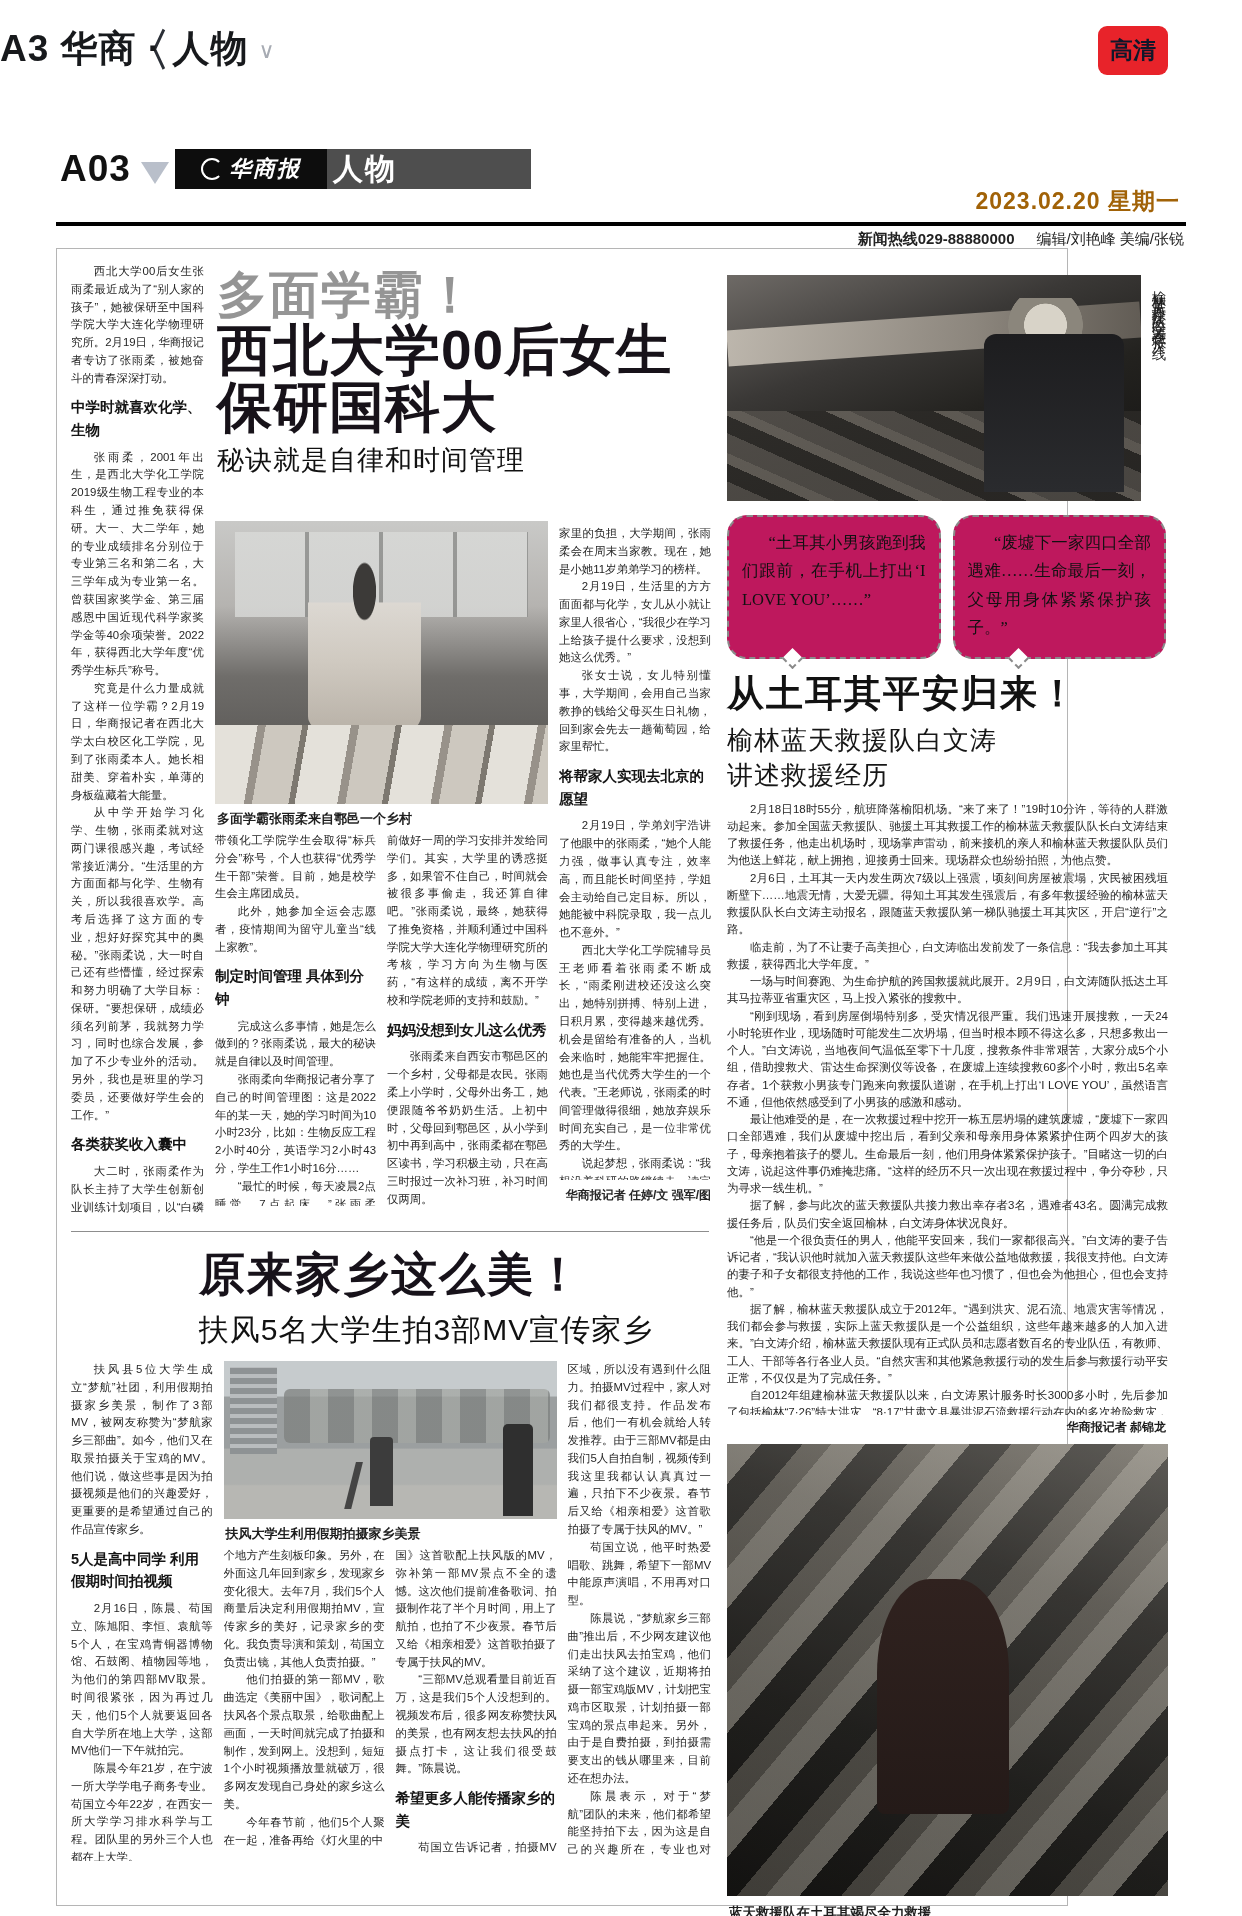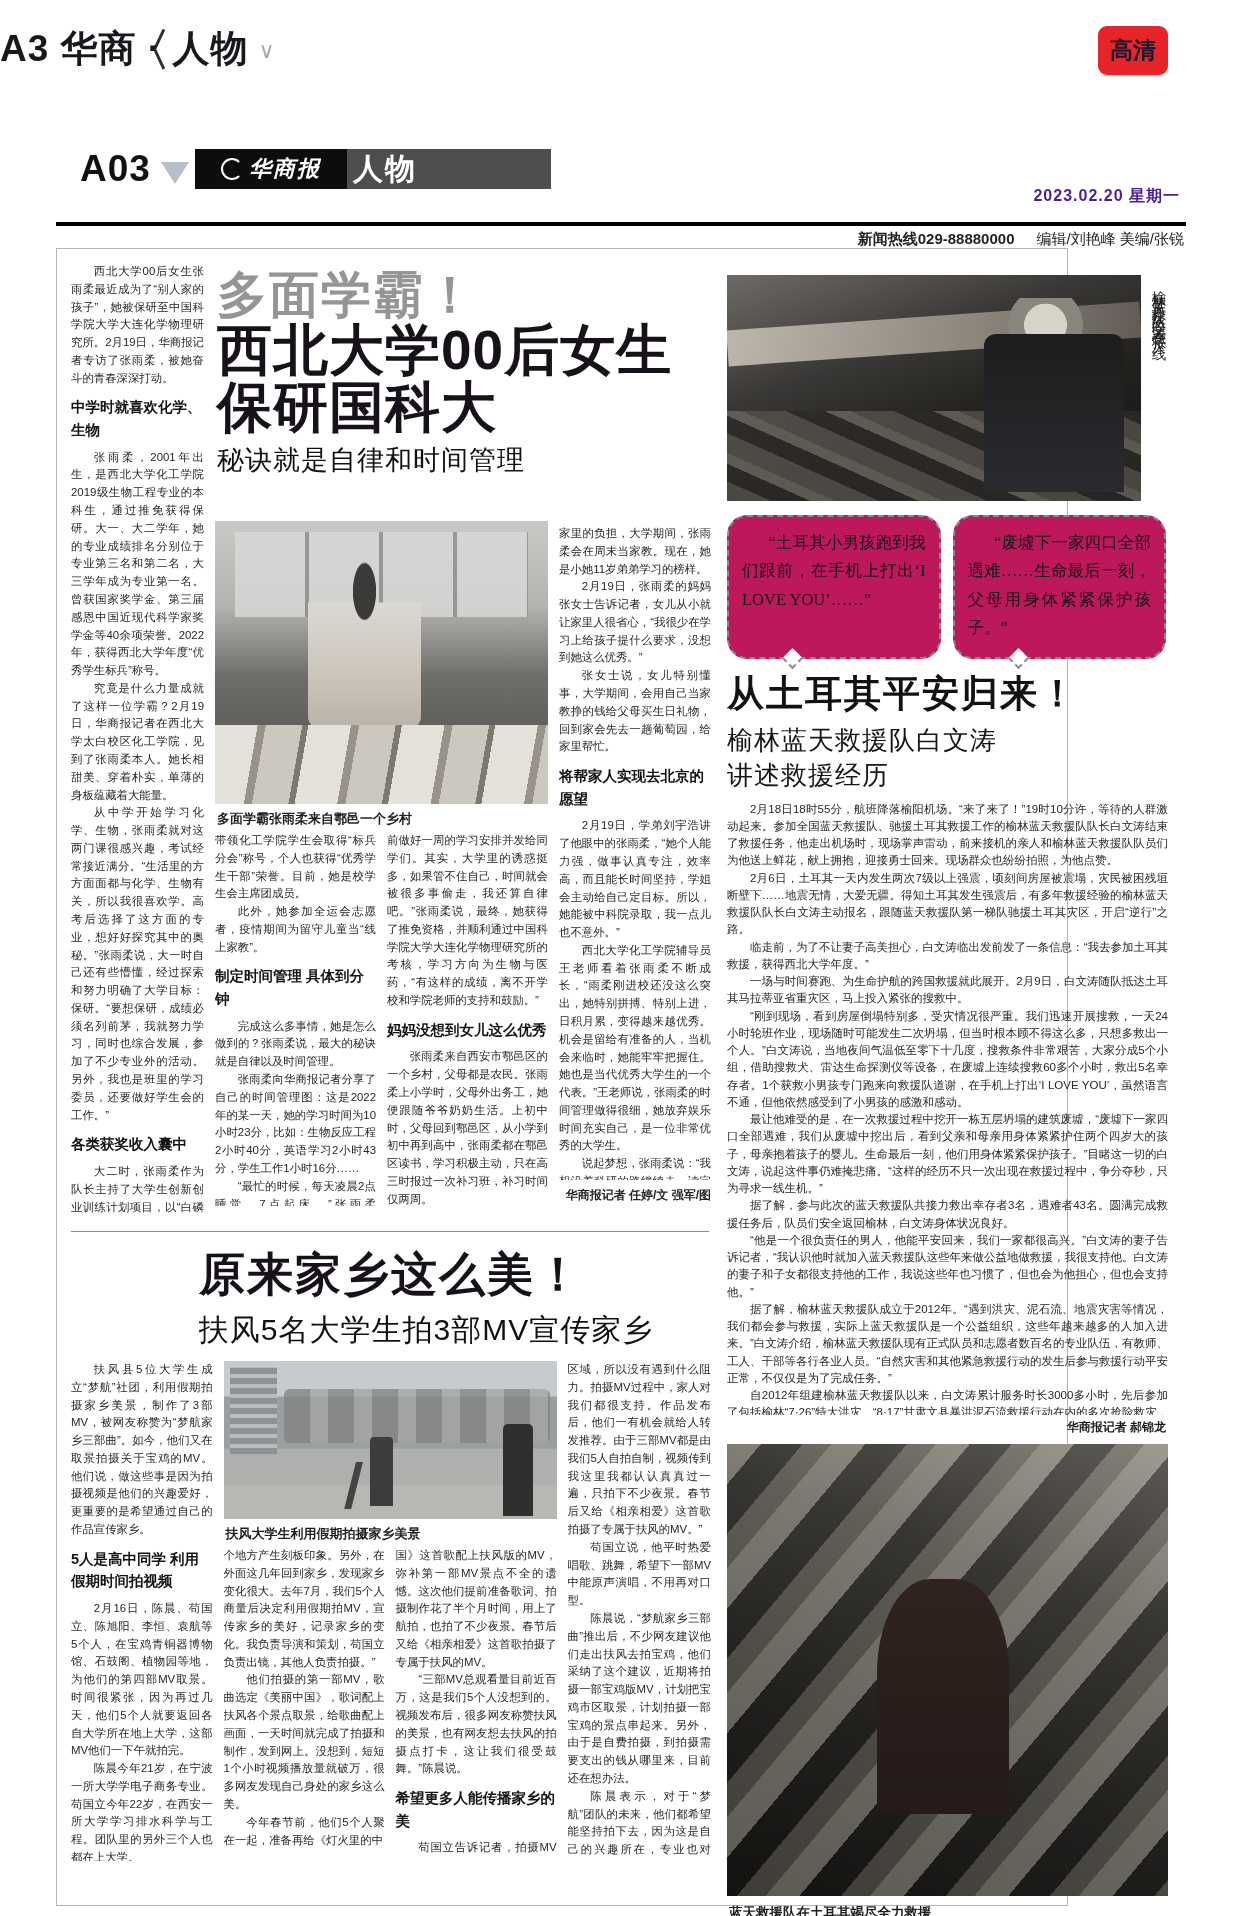--- a/index.html
+++ b/index.html
@@ -8,28 +8,28 @@
 
   
   .topbar { position:relative; height:100px; background:#fff; }
   .back { position:absolute; left:126px; top:22px; font-size:44px; font-weight:700; color:#2b2f36; cursor:pointer; line-height:56px;}
   .apptitle { position:absolute; left:0; right:0; top:24px; text-align:left; font-size:37px; font-weight:700; color:#17191c; letter-spacing:1px;}
   .chev { font-size:22px; color:#a7abb3; font-weight:400; vertical-align:middle; margin-left:10px;}
   .hdbtn { position:absolute; right:74px; top:26px; background:#e8232a; color:#0f172a; font-size:23px; font-weight:700; padding:9px 12px; border-radius:9px; cursor:pointer;}
 
   
   .masthead { position:relative; margin:46px 56px 0 56px; height:104px; }
-  .mh-left { position:absolute; left:4px; top:2px; display:flex; align-items:center;margin-left:20px; }
+  .mh-left { position:absolute; left:4px; top:2px; display:flex; align-items:center; }
   .a03 { font-size:37px; font-weight:700; color:#111; letter-spacing:1px; }
   .tri { width:0; height:0; border-left:14px solid transparent; border-right:14px solid transparent; border-top:22px solid #b9bfca; margin:8px 6px 0 10px; }
   .logobox { width:152px; height:40px; background:#0d0d0d; color:#fff; display:flex; align-items:center; justify-content:center; gap:6px; }
   .logomark { width:22px; height:22px; border:2px solid #fff; border-radius:50%; border-right-color:transparent; }
   .logotext { font-family:"Liberation Serif", serif; font-size:22px; font-weight:700; font-style:italic; letter-spacing:2px; }
   .sectionbar { width:204px; height:40px; background:#4e4e4e; color:#fff; font-size:30px; font-weight:700; display:flex; align-items:center; padding-left:6px; letter-spacing:2px; }
-  .mh-date { position:absolute; right:6px; top:40px; font-size:16px; font-weight:700; color:#4c1d95; letter-spacing:1px; }
+  .mh-date { position:absolute; right:6px; top:40px; font-size:23px; font-weight:700; color:#a16207; letter-spacing:1px; }
   .mh-rule { position:absolute; left:0; right:0; top:76px; height:4px; background:#000; }
   .hotline { position:absolute; right:2px; top:84px; font-size:15px; color:#222; }
   .hotline b { font-weight:700; }
   .hotline .eds { margin-left:22px; font-weight:400; }
 
   
   .sheet { position:absolute; left:56px; top:248px; width:1012px; height:1658px; border:1px solid #b5b5b5; background:#fff; display:flex; }
   .mainarea { width:660px; padding:10px 6px 8px 14px; }
   .vdiv { width:1px; background:#a8a8a8; margin:6px 0; }
   .sbarea { flex:1; padding:26px 10px 8px 10px; }
@@ -168,21 +168,21 @@
                 <div class="a1-col3 coltext">
                     <div class="blk-c">前做好一周的学习安排并发给同学们。其实，大学里的诱惑挺多，如果管不住自己，时间就会被很多事偷走，我还算自律吧。”张雨柔说，最终，她获得了推免资格，并顺利通过中国科学院大学大连化学物理研究所的考核，学习方向为生物与医药，“有这样的成绩，离不开学校和学院老师的支持和鼓励。”</div>
                     <div class="blk-h">妈妈没想到女儿这么优秀</div>
                     <div class="blk-p">张雨柔来自西安市鄠邑区的一个乡村，父母都是农民。张雨柔上小学时，父母外出务工，她便跟随爷爷奶奶生活。上初中时，父母回到鄠邑区，从小学到初中再到高中，张雨柔都在鄠邑区读书，学习积极主动，只在高三时报过一次补习班，补习时间仅两周。</div>
                   </div>
               </div>
             </div>
             <div class="a1-col4 coltext">
               <div class="flextxt">
                   <div class="blk-c">家里的负担，大学期间，张雨柔会在周末当家教。现在，她是小她11岁弟弟学习的榜样。</div>
-                  <div class="blk-p">2月19日，张雨柔的妈妈张女士告诉记者，女儿从小就让家里人很省心，“我很少在学习上给孩子提什么要求，没想到她这么优秀。”</div>
+                  <div class="blk-p">2月19日，生活里的方方面面都与化学，女儿从小就让家里人很省心，“我很少在学习上给孩子提什么要求，没想到她这么优秀。”</div>
                   <div class="blk-p">张女士说，女儿特别懂事，大学期间，会用自己当家教挣的钱给父母买生日礼物，回到家会先去一趟葡萄园，给家里帮忙。</div>
                   <div class="blk-h">将帮家人实现去北京的愿望</div>
                   <div class="blk-p">2月19日，学弟刘宇浩讲了他眼中的张雨柔，“她个人能力强，做事认真专注，效率高，而且能长时间坚持，学姐会主动给自己定目标。所以，她能被中科院录取，我一点儿也不意外。”</div>
                   <div class="blk-p">西北大学化工学院辅导员王老师看着张雨柔不断成长，“雨柔刚进校还没这么突出，她特别拼搏、特别上进，日积月累，变得越来越优秀。机会是留给有准备的人，当机会来临时，她能牢牢把握住。她也是当代优秀大学生的一个代表。”王老师说，张雨柔的时间管理做得很细，她放弃娱乐时间充实自己，是一位非常优秀的大学生。</div>
                   <div class="blk-p">说起梦想，张雨柔说：“我想沿着科研的路继续走，读完硕士读博士。当老师是我一直的理想，希望将来我能当一名大学老师。”</div>
                 </div>
               <div class="blk-b">华商报记者 任婷/文 强军/图</div>
             </div>
           </div>
         </div>

